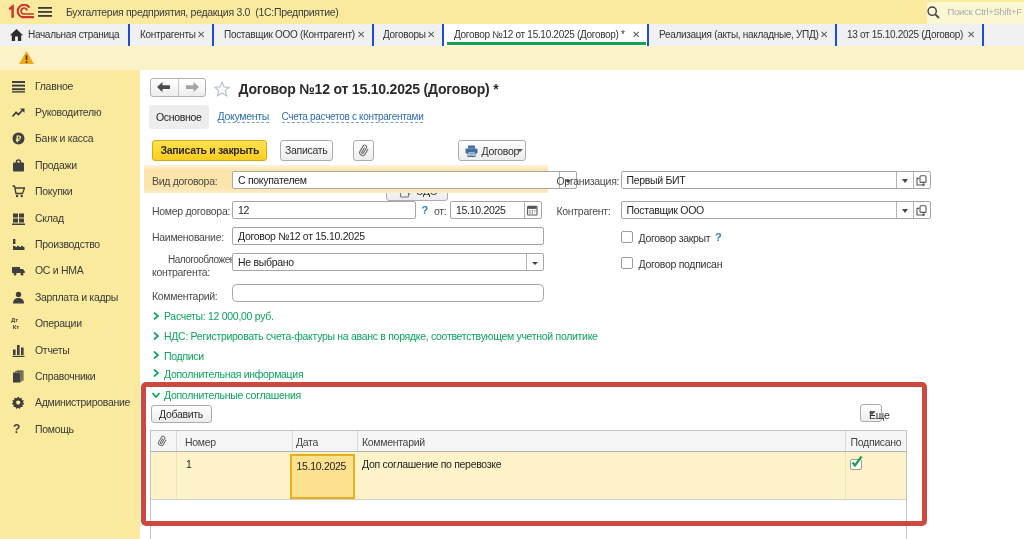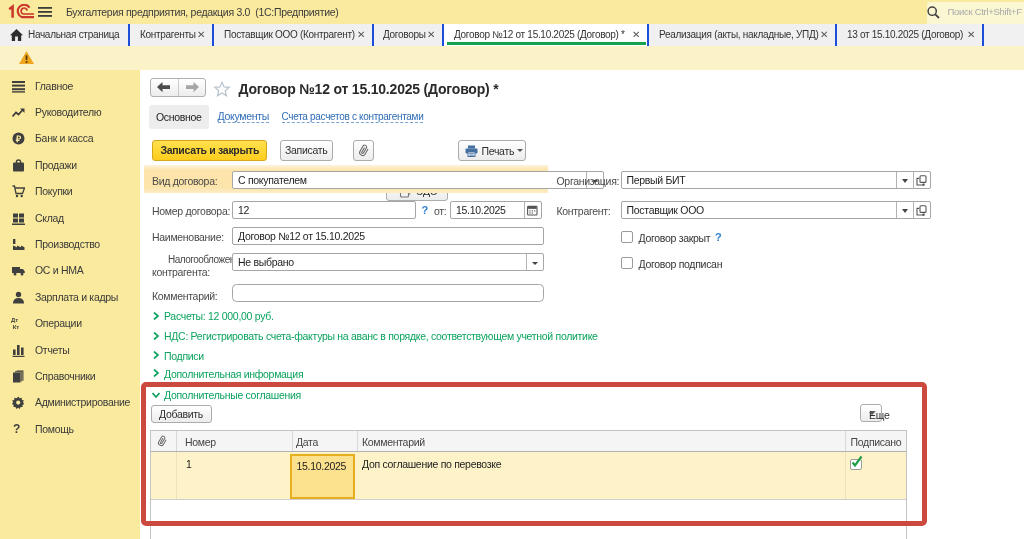--- a/index.html
+++ b/index.html
@@ -213,27 +213,27 @@
     <span style="position:absolute;left:54px;top:8px;border:3.2px solid transparent;border-top:3.8px solid #555;"></span>
 </div>
 <div class="btn" style="left:458px;top:140px;width:68px;height:20.5px;">
   <svg width="13" height="12" viewBox="0 0 13 12" style="position:absolute;left:6px;top:4px;">
       <rect x="3" y="0.5" width="7" height="3" fill="#44709f"></rect>
       <rect x="0.5" y="3.5" width="12" height="5" rx="1" fill="#44709f"></rect>
       <rect x="3" y="7" width="7" height="4.5" fill="#fff" stroke="#44709f" stroke-width="1"></rect>
       <line x1="4.2" y1="8.7" x2="8.8" y2="8.7" stroke="#44709f" stroke-width="0.9"></line>
       <line x1="4.2" y1="10.2" x2="8.8" y2="10.2" stroke="#44709f" stroke-width="0.9"></line>
     </svg>
-  <span style="position:absolute;left:22.5px;top:4px;">Печать</span>
+  <span style="position:absolute;left:22.5px;top:4px;">Договор</span>
     <span style="position:absolute;left:58px;top:8px;border:3.2px solid transparent;border-top:3.8px solid #555;"></span>
 </div>
 
 <div class="abs" style="left:143.5px;top:165px;width:404.5px;height:28px;background:linear-gradient(#fdf4dc 0px,#fce4ab 5px,#fce4ab 22px,#fcecc5 28px);"></div>
 <div class="lbl" style="left:152px;top:174.5px;">Вид договора:</div>
-<div class="inp" style="left:232px;top:171px;width:372px;height:18px;">С покупателем<div class="dd"></div></div>
+<div class="inp" style="left:232px;top:171px;width:345px;height:18px;">С покупателем<div class="dd"></div></div>
 <div class="lbl" style="left:556.5px;top:174.5px;">Организация:</div>
 <div class="inp" style="left:620.5px;top:171px;width:310px;height:18px;">Первый БИТ
   <div style="position:absolute;right:32.5px;top:0;bottom:0;width:1px;background:#b3b3b3;"></div>
   <div style="position:absolute;right:16px;top:0;bottom:0;width:1px;background:#b3b3b3;"></div>
   <div style="position:absolute;right:21.5px;top:7px;border:3.5px solid transparent;border-top:4px solid #444;"></div>
   <svg width="11" height="11" viewBox="0 0 11 11" style="position:absolute;right:3px;top:3px;">
       <rect x="4" y="0.8" width="6" height="6.6" rx="1" fill="none" stroke="#555" stroke-width="1.1"></rect>
       <path d="M3.2 3.4 L1 3.4 L1 10 L7.8 10 L7.8 8.4" fill="none" stroke="#555" stroke-width="1.1"></path>
       <rect x="6.5" y="8.7" width="2" height="2" fill="#555"></rect>
     </svg>

